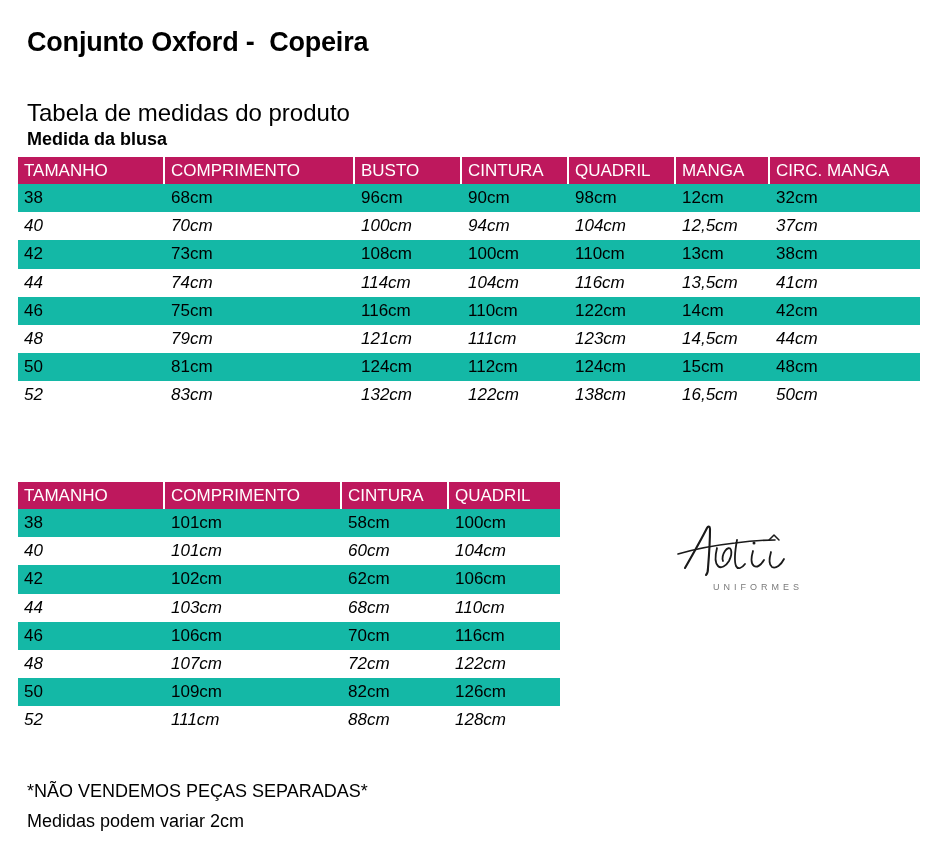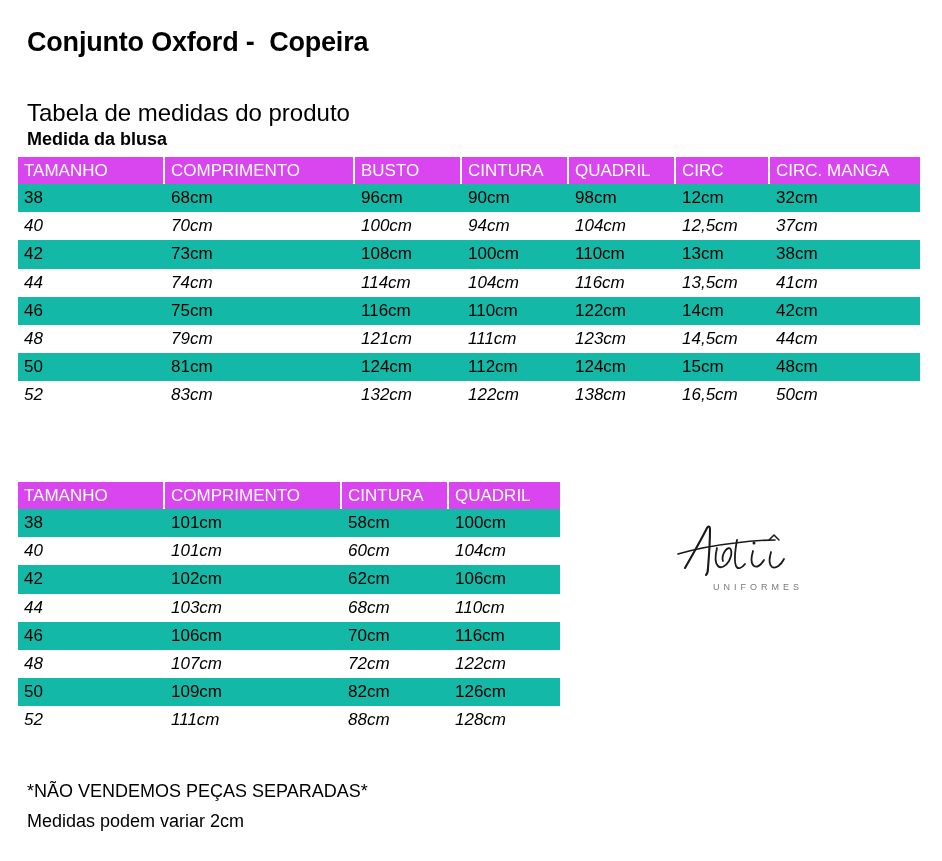--- a/index.html
+++ b/index.html
@@ -57,21 +57,21 @@
   .heading-calca { left: 27px; top: 482px; text-align: right; }
 
   table.mtable {
     position: absolute;
     border-collapse: collapse;
     table-layout: fixed;
     font-size: 17px;
   }
 
   table.mtable th {
-    background: #d946ef;
+    background: #be185d;
     color: #ffffff;
     font-weight: normal;
     text-align: left;
     padding: 3px 9px 3px 6px;
     border-right: 2px solid #ffffff;
     white-space: nowrap;
     font-size: 17px;
     line-height: 1.25;
   }
   table.mtable th:last-child { border-right: none; }
@@ -163,21 +163,21 @@
         <col class="c-ombro">
         <col class="c-manga">
     </colgroup>
     <thead>
       <tr>
         <th>TAMANHO</th>
         <th>COMPRIMENTO</th>
         <th>BUSTO</th>
         <th>CINTURA</th>
         <th>QUADRIL</th>
-        <th>CIRC</th>
+        <th>MANGA</th>
         <th>CIRC. MANGA</th>
       </tr>
     </thead>
     <tbody>
       <tr class="alt">
         <td>38</td>
         <td>68cm</td>
         <td>96cm</td>
         <td>90cm</td>
         <td>98cm</td>

